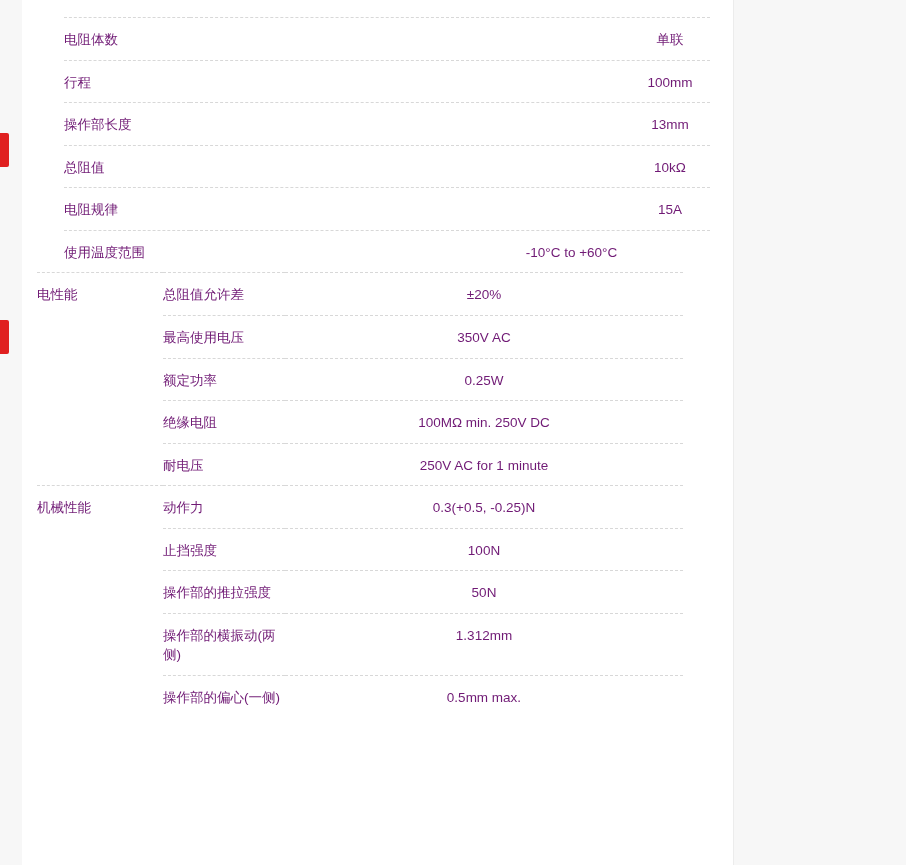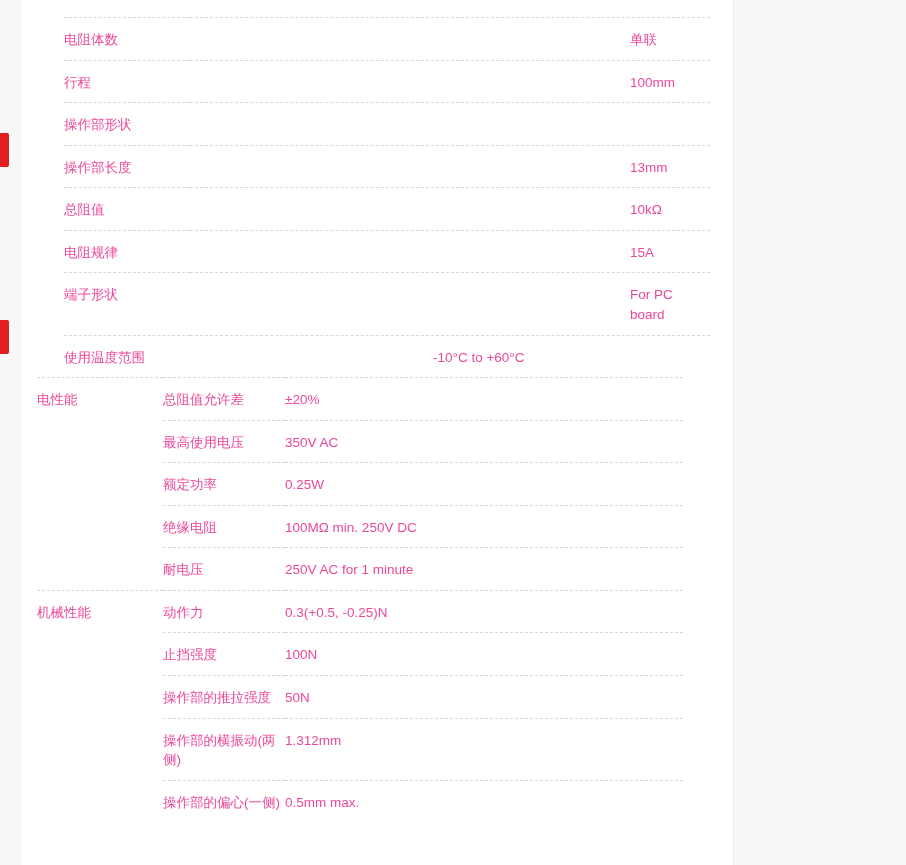--- a/index.html
+++ b/index.html
@@ -91,21 +91,21 @@
   }
 
   table.spec tr {
     height: 40px;
   }
 
   table.spec td {
     vertical-align: top;
     padding: 12px 0 10px 0;
     font-size: 13.5px;
-    color: #ec4899;
+    color: #701a75;
     line-height: 1.45;
     border-top: 1px dashed #d8d8d8;
     background: transparent;
   }
 
   
   table.spec tr:first-child td {
     border-top: 1px dashed #d8d8d8;
   }
 
@@ -117,20 +117,21 @@
   
   td.cat {
     color: #3f3f3f;
     padding-left: 2px;
   }
   td.sub {
     color: #444444;
   }
   td.val {
     color: #4a4a4a;
+    text-align: center;
   }
 
   
   .col-val-simple { width: 520px; }
   .simple-val-inner {
     display: block;
     margin-left: 440px;
   }
   .simple-val-inner.left {
     margin-left: 243px;
@@ -164,47 +165,35 @@
               <span class="simple-val-inner">单联</span>
             </td>
         </tr>
         <tr>
           <td class="cat">行程</td>
           <td class="val">
               <span class="simple-val-inner">100mm</span>
             </td>
         </tr>
         <tr>
-          <td class="cat">操作部形状</td>
-          <td class="val">
-              <span class="simple-val-inner"></span>
-            </td>
-        </tr>
-        <tr>
           <td class="cat">操作部长度</td>
           <td class="val">
               <span class="simple-val-inner">13mm</span>
             </td>
         </tr>
         <tr>
           <td class="cat">总阻值</td>
           <td class="val">
               <span class="simple-val-inner">10kΩ</span>
             </td>
         </tr>
         <tr>
           <td class="cat">电阻规律</td>
           <td class="val">
               <span class="simple-val-inner">15A</span>
-            </td>
-        </tr>
-        <tr>
-          <td class="cat">端子形状</td>
-          <td class="val">
-              <span class="simple-val-inner">For PC board</span>
             </td>
         </tr>
 
         <tr>
           <td class="cat">使用温度范围</td>
           <td class="val">
               <span class="simple-val-inner left">-10°C to +60°C</span>
             </td>
         </tr>
       </tbody>

